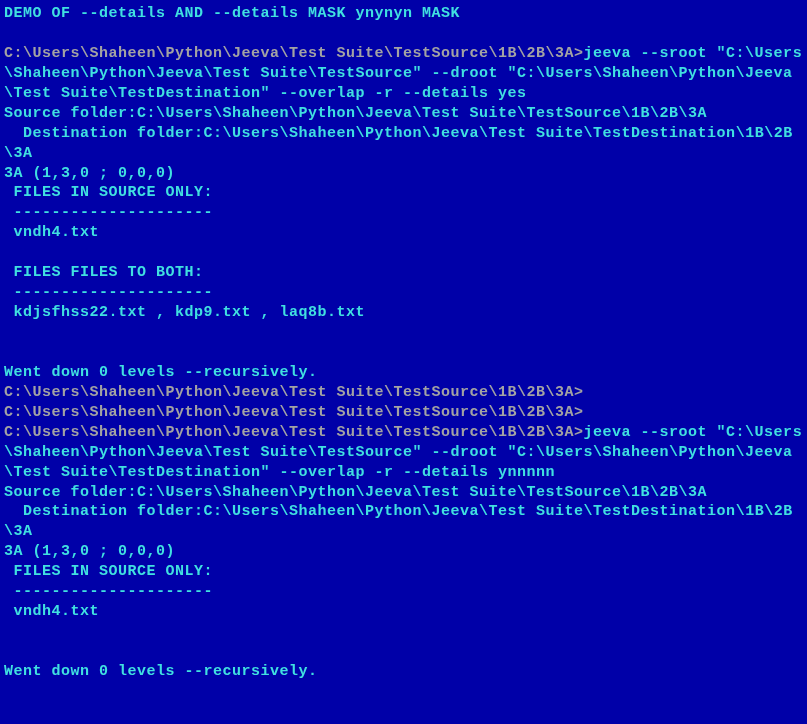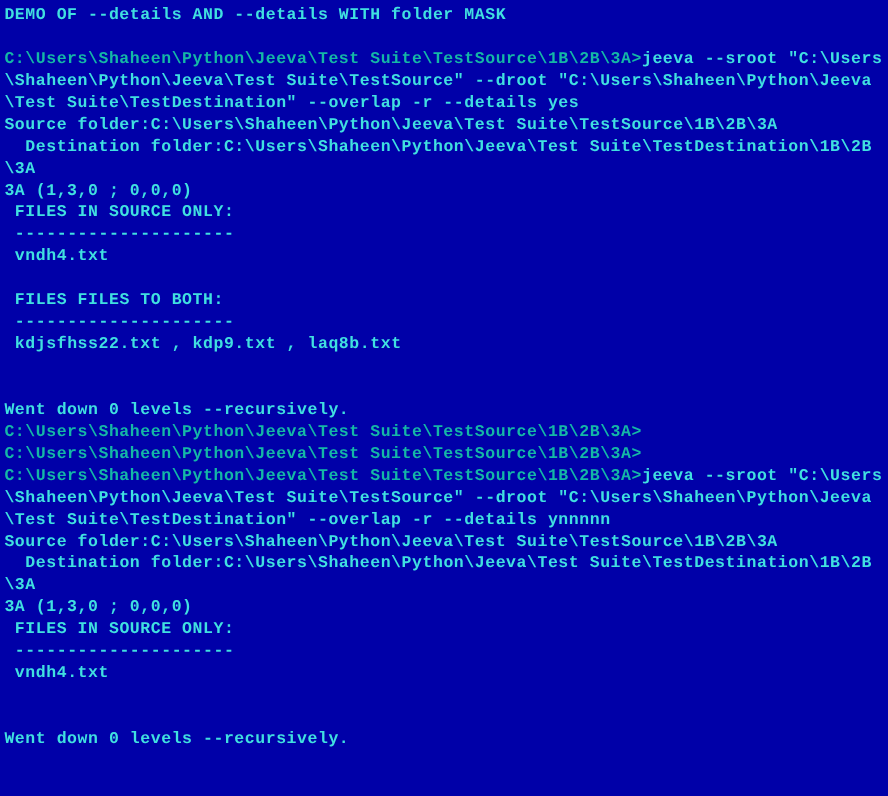--- a/index.html
+++ b/index.html
@@ -18,27 +18,27 @@
       padding: 4px;
       overflow: hidden;
       line-height: 1.33;
       letter-spacing: 0.5px;
     }
     .terminal-content {
       white-space: pre-wrap;
       word-break: break-all;
     }
     .gray-text {
-      color: #14b8a6;
+      color: #a3a3a3;
     }
   </style>
 </head>
 <body>
 
-<div class="terminal-content"><span>DEMO OF --details AND --details WITH folder MASK</span>
+<div class="terminal-content"><span>DEMO OF --details AND --details MASK ynynyn MASK</span>
 <span></span>
 <span class="gray-text">C:\Users\Shaheen\Python\Jeeva\Test Suite\TestSource\1B\2B\3A&gt;</span><span>jeeva --sroot "C:\Users\Shaheen\Python\Jeeva\Test Suite\TestSource" --droot "C:\Users\Shaheen\Python\Jeeva\Test Suite\TestDestination" --overlap -r --details yes</span>
 <span>Source folder:C:\Users\Shaheen\Python\Jeeva\Test Suite\TestSource\1B\2B\3A</span>
 <span>  Destination folder:C:\Users\Shaheen\Python\Jeeva\Test Suite\TestDestination\1B\2B\3A</span>
 <span>3A (1,3,0 ; 0,0,0)</span>
 <span> FILES IN SOURCE ONLY:</span>
 <span> ---------------------</span>
 <span> vndh4.txt</span>
 <span></span>
 <span> FILES FILES TO BOTH:</span>

